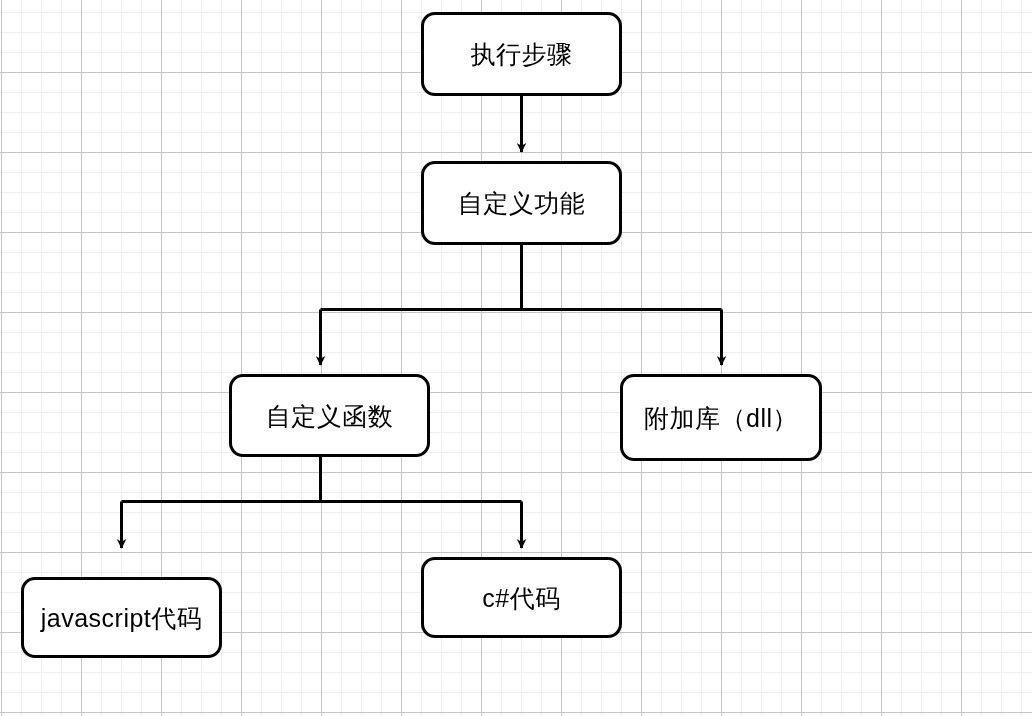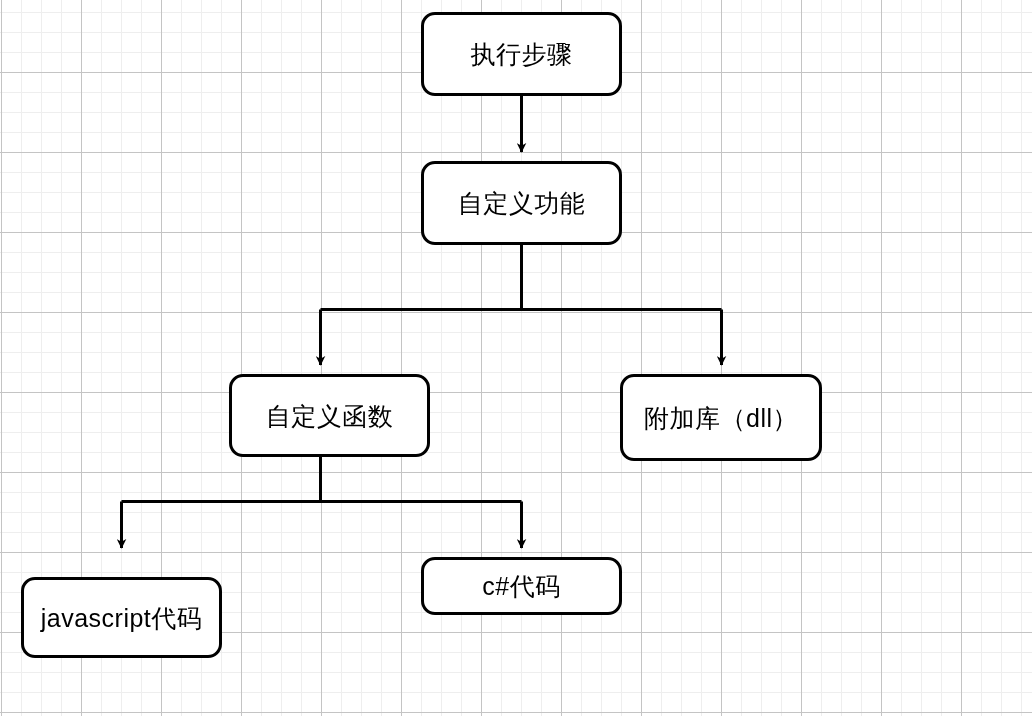--- a/index.html
+++ b/index.html
@@ -103,17 +103,17 @@
   </div>
 
   <div class="node" style="left:620px; top:374px; width:202px; height:87px;">
     <span class="node-label">附加库（dll）</span>
   </div>
 
   <div class="node" style="left:21px; top:557px; width:201px; height:81px;margin-top:20px;">
     <span class="node-label">javascript代码</span>
   </div>
 
-  <div class="node" style="left:421px; top:557px; width:201px; height:58px;">
+  <div class="node" style="left:421px; top:557px; width:201px; height:81px;">
     <span class="node-label">c#代码</span>
   </div>
 
 </div>
 
 </body></html>

